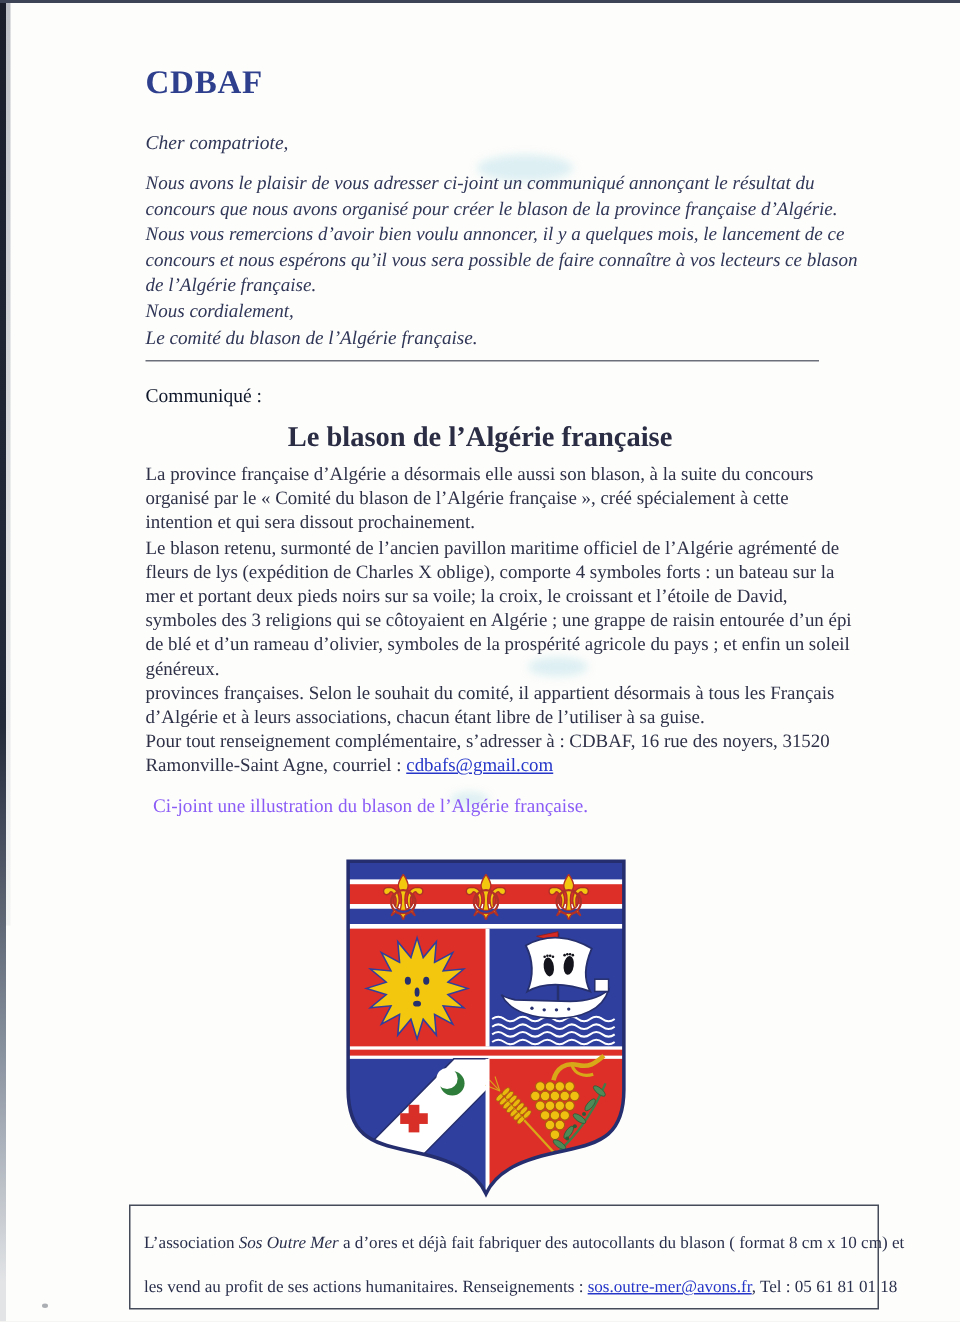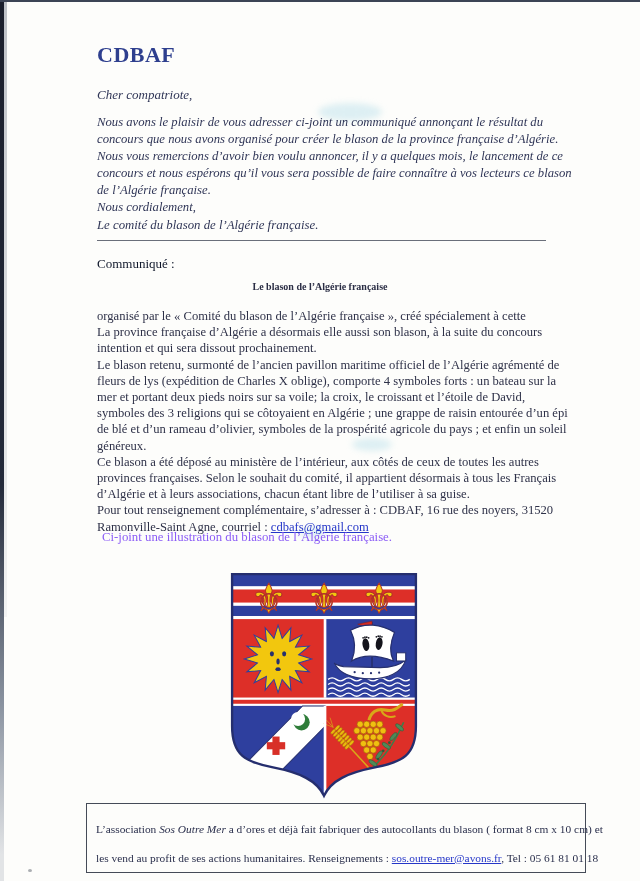--- a/index.html
+++ b/index.html
@@ -23,21 +23,21 @@
     color:#2e3f8e;letter-spacing:.5px;}
   .salutation{position:absolute;left:97px;top:87px;font-style:italic;font-size:13px;color:#303657;}
   .letter{position:absolute;left:97px;top:114px;font-style:italic;font-size:12.7px;
     line-height:17px;color:#303657;}
   .letter .tline{white-space:nowrap;}
   .signature{position:absolute;left:97px;top:218px;font-style:italic;font-size:12.8px;color:#303657;}
   .rule{position:absolute;left:97px;top:240px;width:449px;height:0;
     border-top:1.3px solid #6a6f7a;}
   .communique-label{position:absolute;left:97px;top:256px;font-size:13px;color:#0f172a;}
   .communique-title{position:absolute;left:0;top:281px;width:640px;text-align:center;
-    font-weight:bold;font-size:10px;color:#2a2d44;}
+    font-weight:bold;font-size:19px;color:#2a2d44;}
   .body-text{position:absolute;left:97px;top:308px;font-size:12.6px;line-height:16.2px;color:#2e3148;}
   .body-text .tline{white-space:nowrap;}
   .attachment{position:absolute;left:102px;top:530px;font-size:12.8px;color:#8b5cf6;}
   a.doclink{color:#2536c8;text-decoration:underline;}
   .assoc-name{font-style:italic;}
   .blason-wrap{position:absolute;left:228px;top:571px;width:192px;height:231px;}
   .footer-box{position:absolute;left:86px;top:803px;width:480px;
     border:1.2px solid #454b58;padding:4px 9px 6px 9px;
     font-size:11.4px;line-height:14.8px;color:#2a2f4c;background:#fdfdfb;}
   .footer-box .fline{white-space:nowrap;margin-top:14px;}
@@ -67,30 +67,29 @@
     </div>
   <div class="signature">Le comité du blason de l’Algérie française.</div>
 
   <div class="rule"></div>
 
   <div class="communique-label">Communiqué :</div>
   <div class="communique-title">Le blason de l’Algérie française</div>
 
   <div class="body-text">
     <div>
+        <div class="tline">La province française d’Algérie a désormais elle aussi son blason, à la suite du concours</div>
         <div class="tline">organisé par le « Comité du blason de l’Algérie française », créé spécialement à cette</div>
-        <div class="tline">La province française d’Algérie a désormais elle aussi son blason, à la suite du concours</div>
         <div class="tline">intention et qui sera dissout prochainement.</div>
         <div class="tline">Le blason retenu, surmonté de l’ancien pavillon maritime officiel de l’Algérie agrémenté de</div>
         <div class="tline">fleurs de lys (expédition de Charles X oblige), comporte 4 symboles forts : un bateau sur la</div>
         <div class="tline">mer et portant deux pieds noirs sur sa voile; la croix, le croissant et l’étoile de David,</div>
         <div class="tline">symboles des 3 religions qui se côtoyaient en Algérie ; une grappe de raisin entourée d’un épi</div>
         <div class="tline">de blé et d’un rameau d’olivier, symboles de la prospérité agricole du pays ; et enfin un soleil</div>
         <div class="tline">généreux.</div>
-        <div class="tline">Ce blason a été déposé au ministère de l’intérieur, aux côtés de ceux de toutes les autres</div>
         <div class="tline">provinces françaises. Selon le souhait du comité, il appartient désormais à tous les Français</div>
         <div class="tline">d’Algérie et à leurs associations, chacun étant libre de l’utiliser à sa guise.</div>
         <div class="tline">Pour tout renseignement complémentaire, s’adresser à : CDBAF, 16 rue des noyers, 31520</div>
       </div>
     <div class="tline">
       <span>Ramonville-Saint Agne, courriel : </span><a class="doclink" href="#">cdbafs@gmail.com</a>
     </div>
   </div>
 
   <div class="attachment">Ci-joint une illustration du blason de l’Algérie française.</div>

